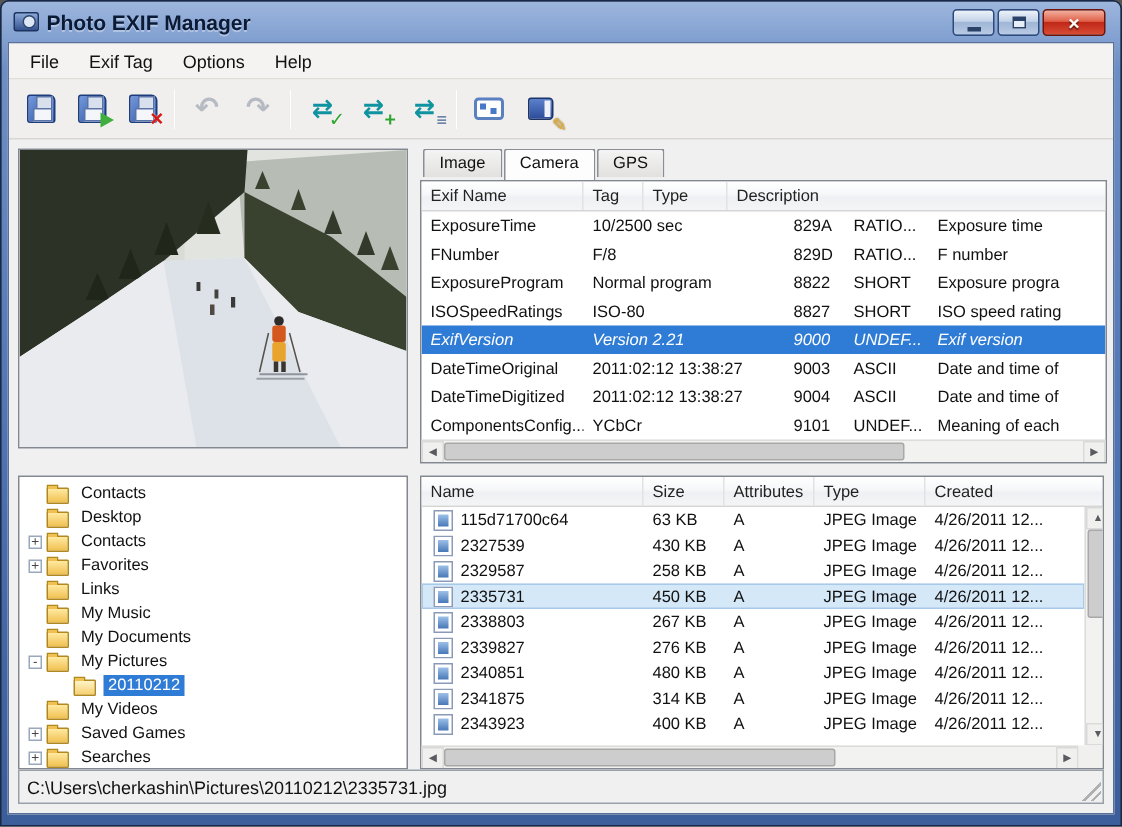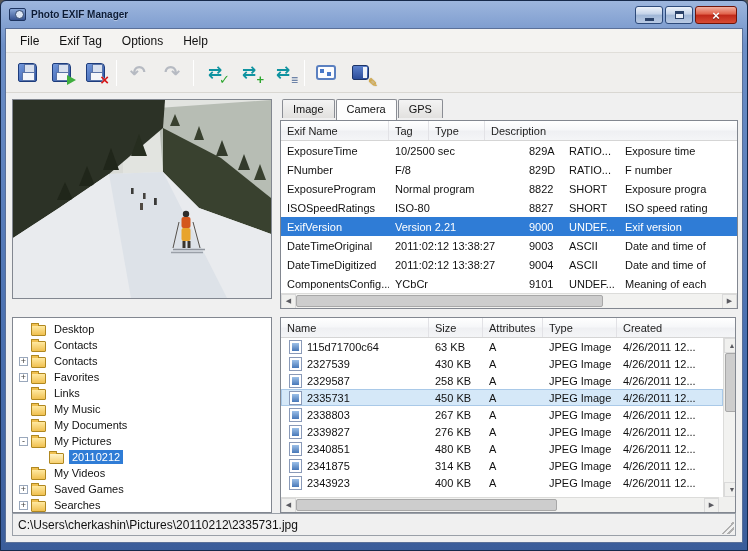--- a/index.html
+++ b/index.html
@@ -9,21 +9,21 @@
     border:1px solid #16294a;
     border-radius:6px 6px 0 0;
     background:linear-gradient(to bottom,#9db6dd 0%,#6d8fc7 8%,#4a70b0 60%,#3b5d9a 100%);
     padding:0 4px 4px 4px;
     position:relative; overflow:hidden;
   }
   
   .titlebar{height:27px;display:flex;align-items:center;padding:0 4px;position:relative;}
   .cam-icon{width:17px;height:13px;background:linear-gradient(#8aa8d8,#35528f);border:1px solid #1d3460;border-radius:2px;position:relative;margin-right:5px;flex:none;}
   .cam-icon::before{content:"";position:absolute;left:5px;top:1px;width:7px;height:7px;border-radius:50%;background:#dce6f4;border:1px solid #30476e;}
-  .win-title{font-size:10px;font-weight:bold;color:#0b1b36;text-shadow:0 1px 0 rgba(255,255,255,.35);}
+  .win-title{font-size:14px;font-weight:bold;color:#0b1b36;text-shadow:0 1px 0 rgba(255,255,255,.35);}
   .win-buttons{position:absolute;right:6px;top:5px;display:flex;}
   .win-btn{height:18px;border:1px solid #2d4a7a;border-radius:3px;display:flex;align-items:center;justify-content:center;margin-left:2px;cursor:default;}
   .win-btn.minmax{width:28px;background:linear-gradient(#eef3fa,#c3d2e8 45%,#9fb6d6 50%,#b9cae4);}
   .win-btn.close{width:42px;background:linear-gradient(#f2b0a0,#e06048 45%,#c02818 50%,#d84c34);border-color:#701408;}
   .glyph-min{width:9px;height:3px;background:#2a4168;margin-top:8px;}
   .glyph-max{width:9px;height:8px;border:1px solid #2a4168;border-top-width:3px;background:#e8eef8;}
   .glyph-x{color:#fff;font-size:13px;font-weight:bold;text-shadow:0 1px 1px rgba(0,0,0,.5);line-height:1;}
   
   .inner{background:#f0f0f0;border:1px solid #5a7099;height:515px;display:flex;flex-direction:column;}
   .menubar{height:24px;background:#f4f3f1;border-bottom:1px solid #e0ded9;display:flex;align-items:center;padding-left:4px;}
@@ -59,21 +59,21 @@
   .tab{font-size:11px;color:#111;padding:3px 10px 3px 10px;background:linear-gradient(#f4f4f4,#e2e1df);border:1px solid #8a8d94;border-bottom:none;border-radius:2px 2px 0 0;margin-right:1px;height:19px;}
   .tab.active{background:#fdfdfd;height:21px;position:relative;z-index:2;margin-bottom:-1px;font-weight:normal;}
   .exif-panel{flex:1;display:flex;flex-direction:column;position:relative;z-index:1;overflow:hidden;}
   
   .grid-header{display:flex;flex:none;background:linear-gradient(#ffffff,#f6f7f9 45%,#eff0f3 55%,#f4f5f7);border-bottom:1px solid #d5d5d5;}
   .h-cell{font-size:11px;color:#222;padding:4px 6px 3px;border-right:1px solid #e2e2e6;white-space:nowrap;overflow:hidden;flex:none;}
   .grid-body{flex:1;overflow:hidden;}
   .g-row{display:flex;height:19px;align-items:center;}
   .g-cell{font-size:11px;color:#111;padding:0 6px;white-space:nowrap;overflow:hidden;flex:none;}
   .g-row.selected{background:#2f7cd6;}
-  .g-row.selected .g-cell{color:#fff;}
+  .g-row.selected .g-cell{color:#fff;font-style:italic;}
   
   .ec0{width:108px;} .ec1{width:134px;} .ec2{width:40px;} .ec3{width:56px;} .ec4{width:120px;border-right:none;}
   
   .fc0{width:148px;display:flex;align-items:center;} .fc1{width:54px;} .fc2{width:60px;} .fc3{width:74px;} .fc4{width:120px;border-right:none;}
   .list-row{display:flex;height:17px;align-items:center;}
   .list-row.selected{background:#d5e8f8;outline:1px solid #a9c9e8;outline-offset:-1px;}
   
   .hscroll{height:15px;background:#f2f2f0;border-top:1px solid #dcdcda;display:flex;align-items:center;flex:none;}
   .sb-btn{width:15px;height:15px;font-size:7px;color:#5a5a60;display:flex;align-items:center;justify-content:center;background:#f0f0ee;border:1px solid #dadada;flex:none;}
   .sb-track{flex:1;height:15px;position:relative;}
@@ -297,26 +297,26 @@
             </div>
           </div>
         </div>
       </div>
 
       <div class="bottom-row">
         <div class="panel tree">
           <div class="tree-row">
               <span class="exp"></span>
               <span class="folder"></span>
+              <span class="tree-label">Contacts</span>
+            </div>
+          <div class="tree-row">
+              <span class="exp"></span>
+              <span class="folder"></span>
               <span class="tree-label">Desktop</span>
-            </div>
-          <div class="tree-row">
-              <span class="exp"></span>
-              <span class="folder"></span>
-              <span class="tree-label">Contacts</span>
             </div>
           <div class="tree-row">
               <span class="exp box">+</span>
               <span class="folder"></span>
               <span class="tree-label">Contacts</span>
             </div>
           <div class="tree-row">
               <span class="exp box">+</span>
               <span class="folder"></span>
               <span class="tree-label">Favorites</span>

